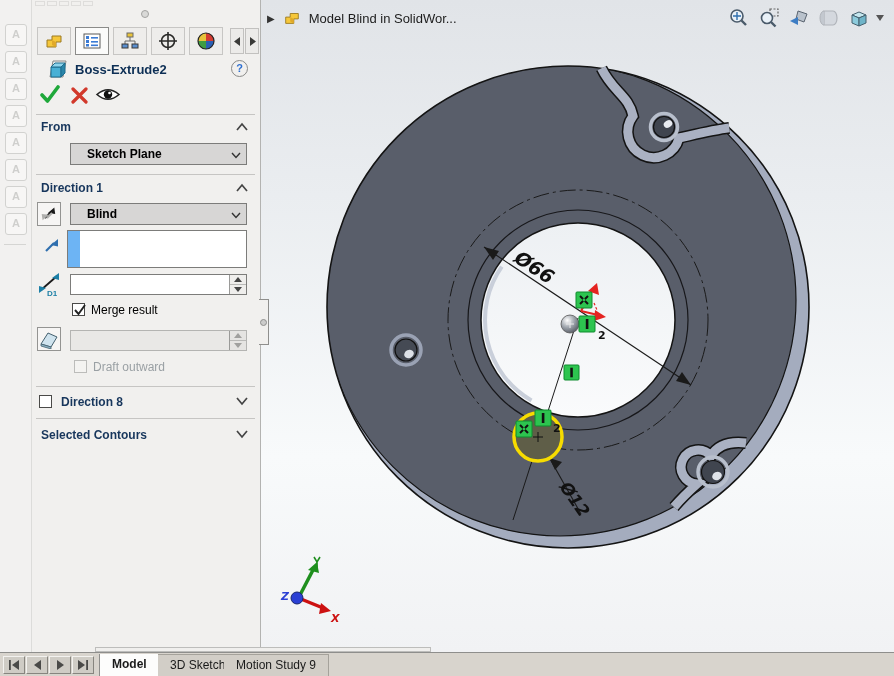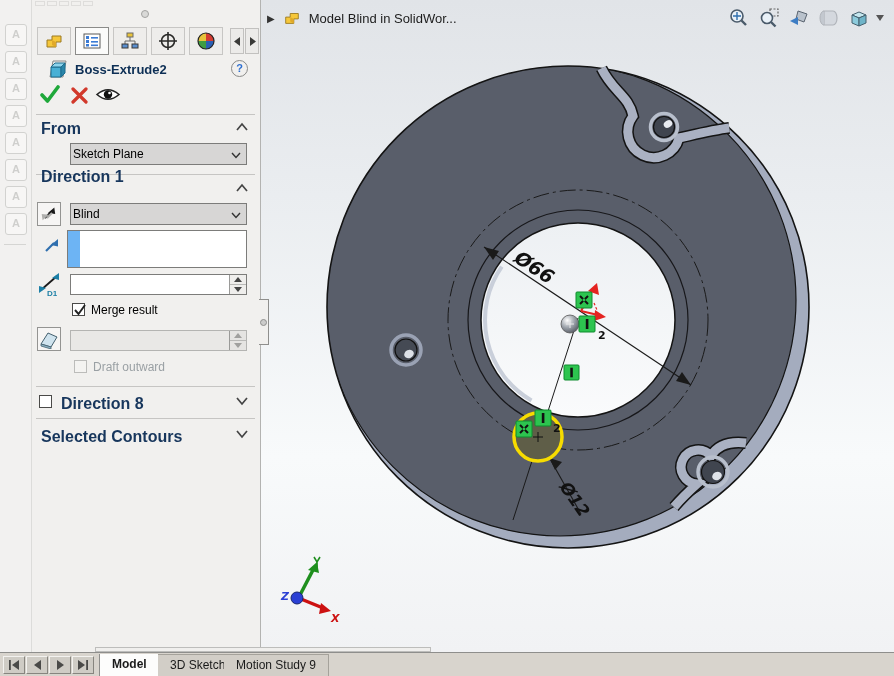--- a/index.html
+++ b/index.html
@@ -24,26 +24,26 @@
     border-radius:50%; background:#d9d9d7; border:1px solid #a3a3a1; }
 
   .pm-tab { position:absolute; top:27px; width:34px; height:28px;
     background:#eeedeb; border:1px solid #c7c6c4; display:flex;
     align-items:center; justify-content:center; }
   .pm-tab.active { background:#fbfbfa; border:1px solid #8b8b89; }
   .pm-scroll { position:absolute; top:28px; width:14px; height:26px;
     background:#ecebe9; border:1px solid #c2c1bf; display:flex;
     align-items:center; justify-content:center; }
 
-  .ghdr { position:absolute; font-weight:bold; color:#17365c; font-size:16px; }
+  .ghdr { position:absolute; font-weight:bold; color:#17365c; font-size:12px; }
   .hr   { position:absolute; left:3px; width:219px; height:1px; background:#c6c5c3; }
   .chevbtn { position:absolute; width:14px; height:10px; }
 
   .dd { position:absolute; left:37px; width:177px; height:22px; background:#d7d6d5;
-    border:1px solid #7c7c7a; line-height:20px; padding-left:2px; color:#000; }
+    border:1px solid #7c7c7a; line-height:20px; padding-left:16px; color:#000;font-weight:bold; }
   .dd svg { position:absolute; right:5px; top:8px; }
 
   .spin { position:absolute; left:37px; width:177px; height:21px; background:#fff;
     border:1px solid #7c7c7a; }
   .spin input { position:absolute; left:4px; top:0; width:148px; height:19px;
     border:none; outline:none; background:transparent; font:12px "Liberation Sans",sans-serif; }
   .spinbtns { position:absolute; right:0; top:0; width:17px; height:100%;
     border-left:1px solid #9a9a98; }
   .sb { position:absolute; left:0; width:16px; height:50%; display:flex;
     align-items:center; justify-content:center; background:#efeeec; }
@@ -210,21 +210,21 @@
       </svg>
     <div class="dd" style="top:143px">
       <span>Sketch Plane</span>
       <svg width="10" height="7" viewBox="0 0 10 7">
         <polyline points="1,1 5,5.5 9,1" fill="none" stroke="#333" stroke-width="1.4"></polyline>
         </svg>
     </div>
 
     <div class="hr" style="top:174px"></div>
 
-    <div class="ghdr" style="left:8px;top:168px">Direction 1</div>
+    <div class="ghdr" style="left:8px;top:181px">Direction 1</div>
     <svg class="chevbtn" style="left:202px;top:183px" viewBox="0 0 14 10">
       <polyline points="2,8 7,2 12,8" fill="none" stroke="#444" stroke-width="1.7"></polyline>
       </svg>
 
     <div class="sqbtn" style="left:4px;top:202px">
       <svg width="20" height="20" viewBox="0 0 20 20">
         <line x1="6" y1="14" x2="13" y2="7" stroke="#1a1a1a" stroke-width="2"></line>
         <polygon points="16,3 17,10 9,9" fill="#1a1a1a" transform="scale(0.9) translate(1,1)"></polygon>
         <line x1="13" y1="9" x2="8" y2="14" stroke="#b0b0ae" stroke-width="2"></line>
         <polygon points="4,18 3,11 11,12" fill="#b0b0ae" transform="scale(0.9)"></polygon>

